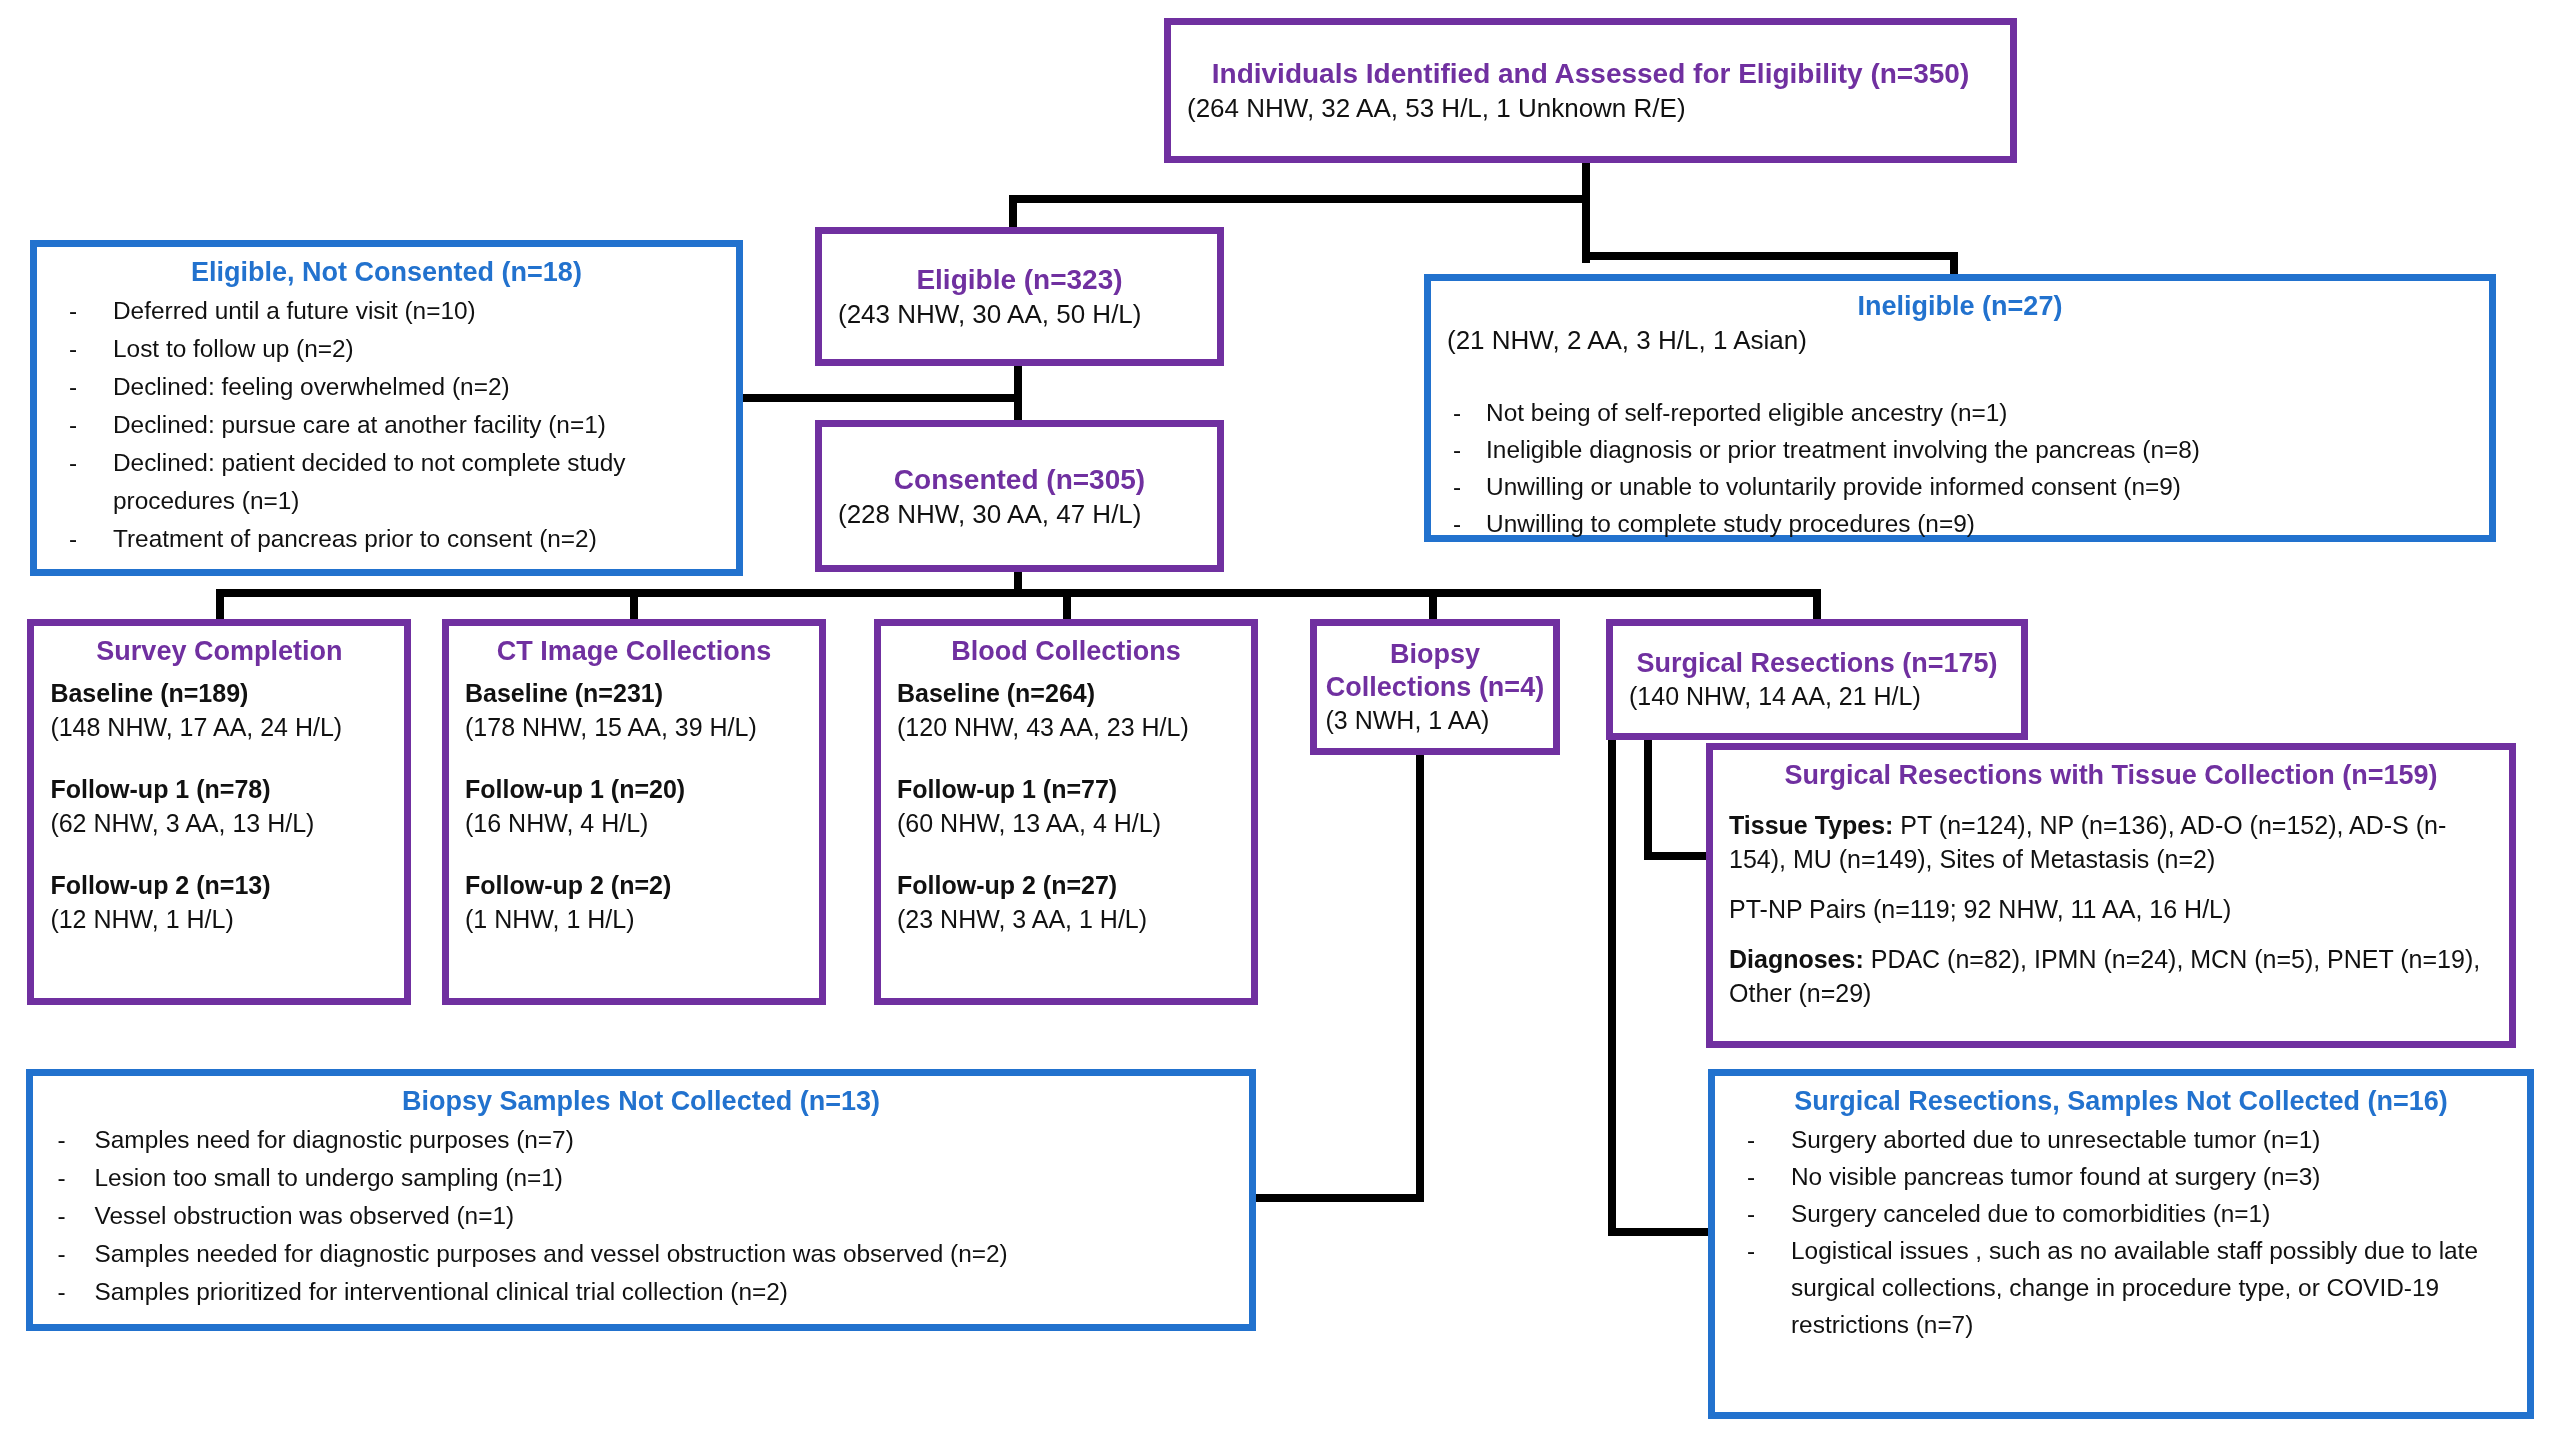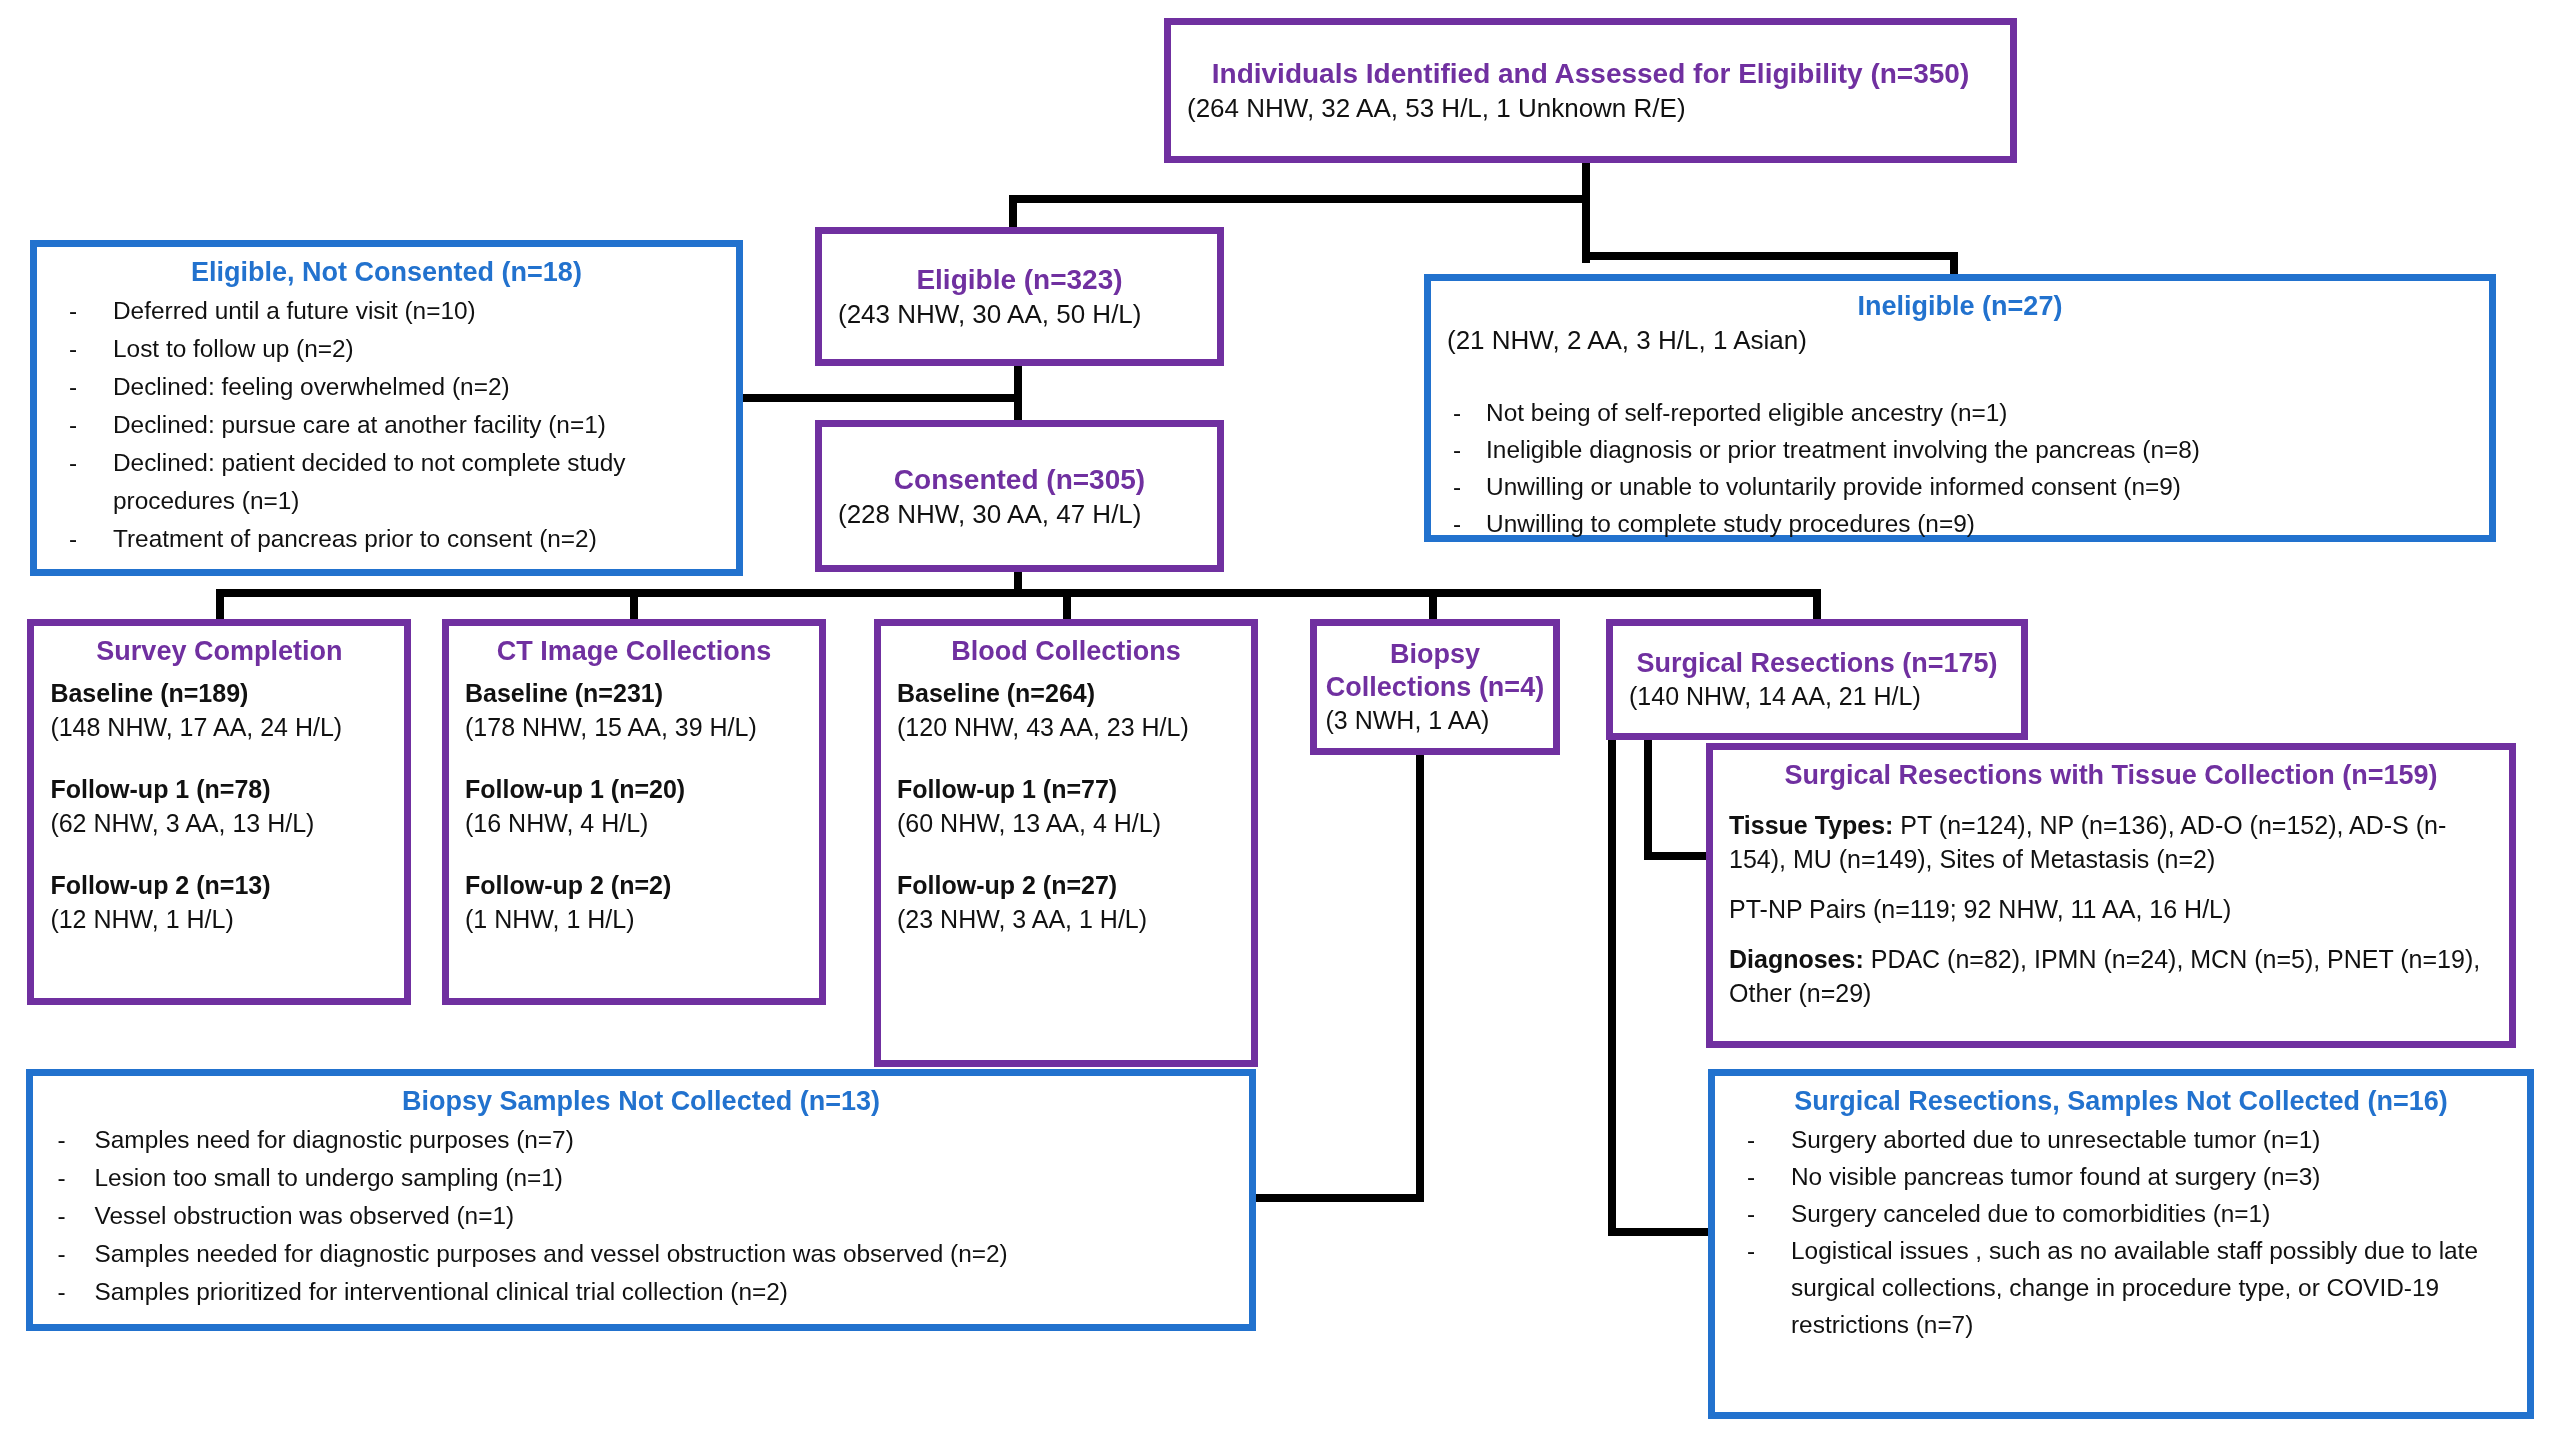--- a/index.html
+++ b/index.html
@@ -146,21 +146,21 @@
     <div class="grp">
       <div class="grp-label">Follow-up 1 (n=20)</div>
       <div class="grp-detail">(16 NHW, 4 H/L)</div>
     </div>
     <div class="grp">
       <div class="grp-label">Follow-up 2 (n=2)</div>
       <div class="grp-detail">(1 NHW, 1 H/L)</div>
     </div>
   </div>
 
-  <div class="box b-purple pad" style="left:874px;top:619px;width:384px;height:448px;">
+  <div class="box b-purple pad" style="left:874px;top:619px;width:384px;height:386px;">
     <div class="ttl-sm t-purple" style="margin-bottom:8.5px;">Blood Collections</div>
     <div class="grp">
       <div class="grp-label">Baseline (n=264)</div>
       <div class="grp-detail">(120 NHW, 43 AA, 23 H/L)</div>
     </div>
     <div class="grp">
       <div class="grp-label">Follow-up 1 (n=77)</div>
       <div class="grp-detail">(60 NHW, 13 AA, 4 H/L)</div>
     </div>
     <div class="grp">

